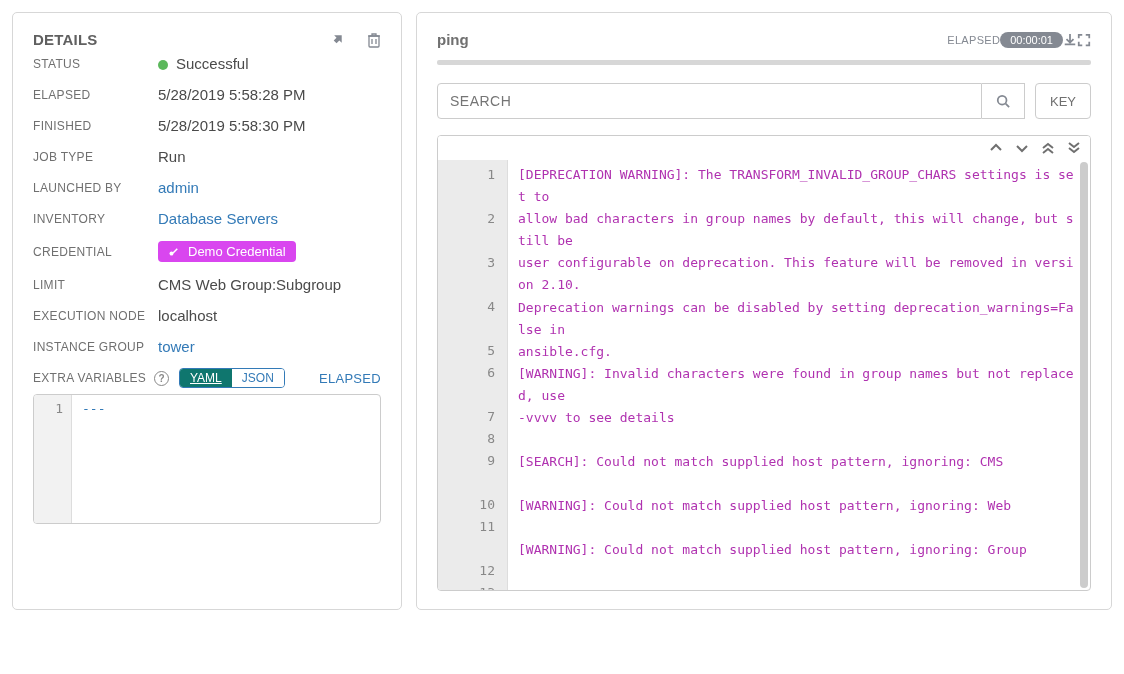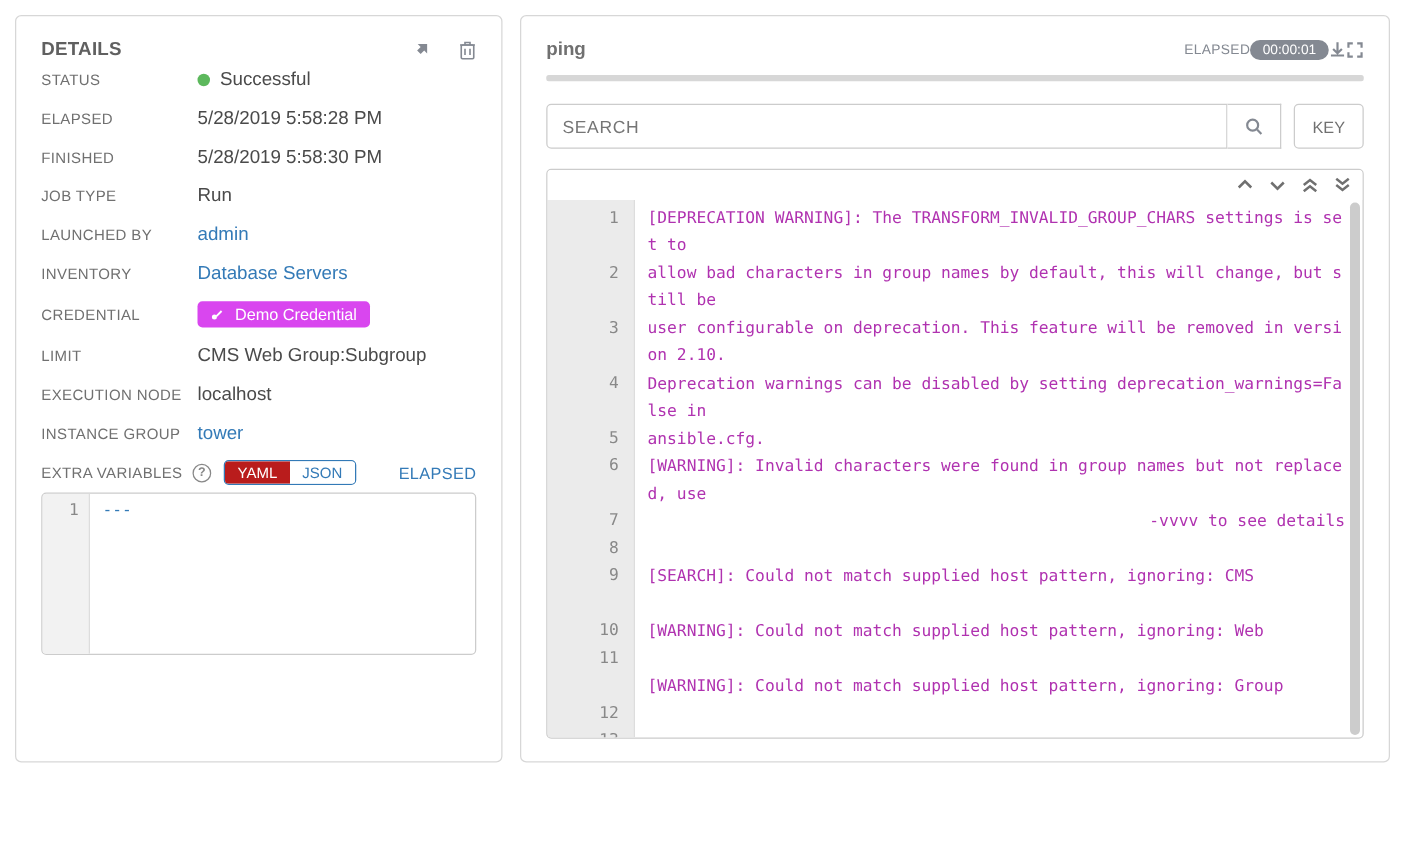--- a/index.html
+++ b/index.html
@@ -82,21 +82,21 @@
 }
 .toggle-group {
   display: inline-flex;
   border: 1px solid #337ab7;
   border-radius: 4px;
   overflow: hidden;
   margin-left: 10px;
   font-size: 12px;
 }
 .toggle-btn { padding: 2px 10px; cursor: pointer; }
-.toggle-active { background: #b91c1c; color: #fff; }
+.toggle-active { background: #0f766e; color: #fff; text-decoration: underline; }
 .toggle-inactive { background: #fff; color: #337ab7; }
 .expand-link {
   margin-left: auto;
   color: #337ab7;
   font-size: 13px;
   cursor: pointer;
   letter-spacing: 0.3px;
 }
 .code-box {
   border: 1px solid #ccc;
@@ -351,21 +351,21 @@
             <div style="min-height: 22px; height: 22px;">12</div>
             <div style="min-height: 22px; height: 44px;">13</div>
           </div>
           <div style="flex: 1 1 0%; padding: 4px 14px 4px 10px; color: rgb(176, 50, 176);">
             <div style="min-height: 22px; word-break: break-all;">[DEPRECATION WARNING]: The TRANSFORM_INVALID_GROUP_CHARS settings is set to </div>
             <div style="min-height: 22px; word-break: break-all;">allow bad characters in group names by default, this will change, but still be</div>
             <div style="min-height: 22px; word-break: break-all;">user configurable on deprecation. This feature will be removed in version 2.10.</div>
             <div style="min-height: 22px; word-break: break-all;"> Deprecation warnings can be disabled by setting deprecation_warnings=False in </div>
             <div style="min-height: 22px; word-break: break-all;">ansible.cfg.</div>
             <div style="min-height: 22px; word-break: break-all;"> [WARNING]: Invalid characters were found in group names but not replaced, use</div>
-            <div style="min-height: 22px; word-break: break-all; text-align: right;">-vvvv to see details</div>
+            <div style="min-height: 22px; word-break: break-all;">-vvvv to see details</div>
             <div style="min-height: 22px; word-break: break-all;"></div>
             <div style="min-height: 22px; word-break: break-all;"> [SEARCH]: Could not match supplied host pattern, ignoring: CMS</div>
             <div style="min-height: 22px; word-break: break-all;"></div>
             <div style="min-height: 22px; word-break: break-all;"> [WARNING]: Could not match supplied host pattern, ignoring: Web</div>
             <div style="min-height: 22px; word-break: break-all;"></div>
             <div style="min-height: 22px; word-break: break-all;"> [WARNING]: Could not match supplied host pattern, ignoring: Group</div>
           </div>
         <div class="scrollbar-fake"></div>
       </div>
     </div>

